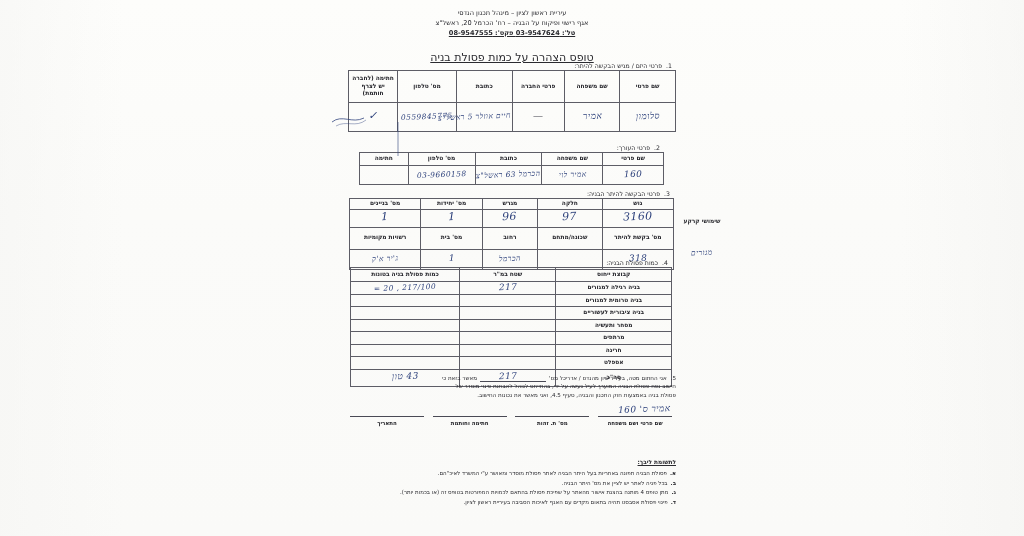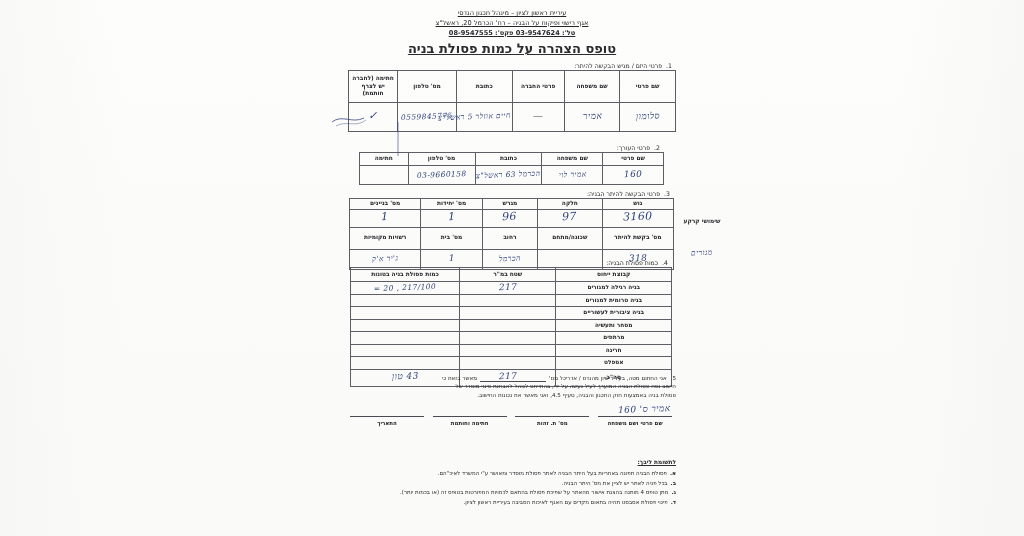--- a/index.html
+++ b/index.html
@@ -28,35 +28,34 @@
     left:330px;top:0px;width:364px;height:536px;
     color:#2b2b30;
   }
   .hdr{
     text-align:center;
     font-size:6.6px;
     line-height:9.5px;
     color:#26262b;
     letter-spacing:0px;
     margin-top:9px;
-    text-decoration:underline;
   }
   .hdr div{white-space:nowrap;}
   .phone{
     text-decoration:underline;
     font-weight:bold;
     font-size:6.6px;
     margin-top:1px;
   }
   .doctitle{
     text-align:center;
-    font-size:13px;
-    font-weight:bold;
+    font-size:11px;
+    font-weight:normal;
     text-decoration:underline;
-    margin-top:2px;
+    margin-top:12px;
   }
   .seclabel{
     font-size:6.2px;
     margin:0 0 2px 0;
     padding-right:4px;
     text-align:right;
     white-space:nowrap;
   }
   .seclabel .num{margin-left:4px;}
 

